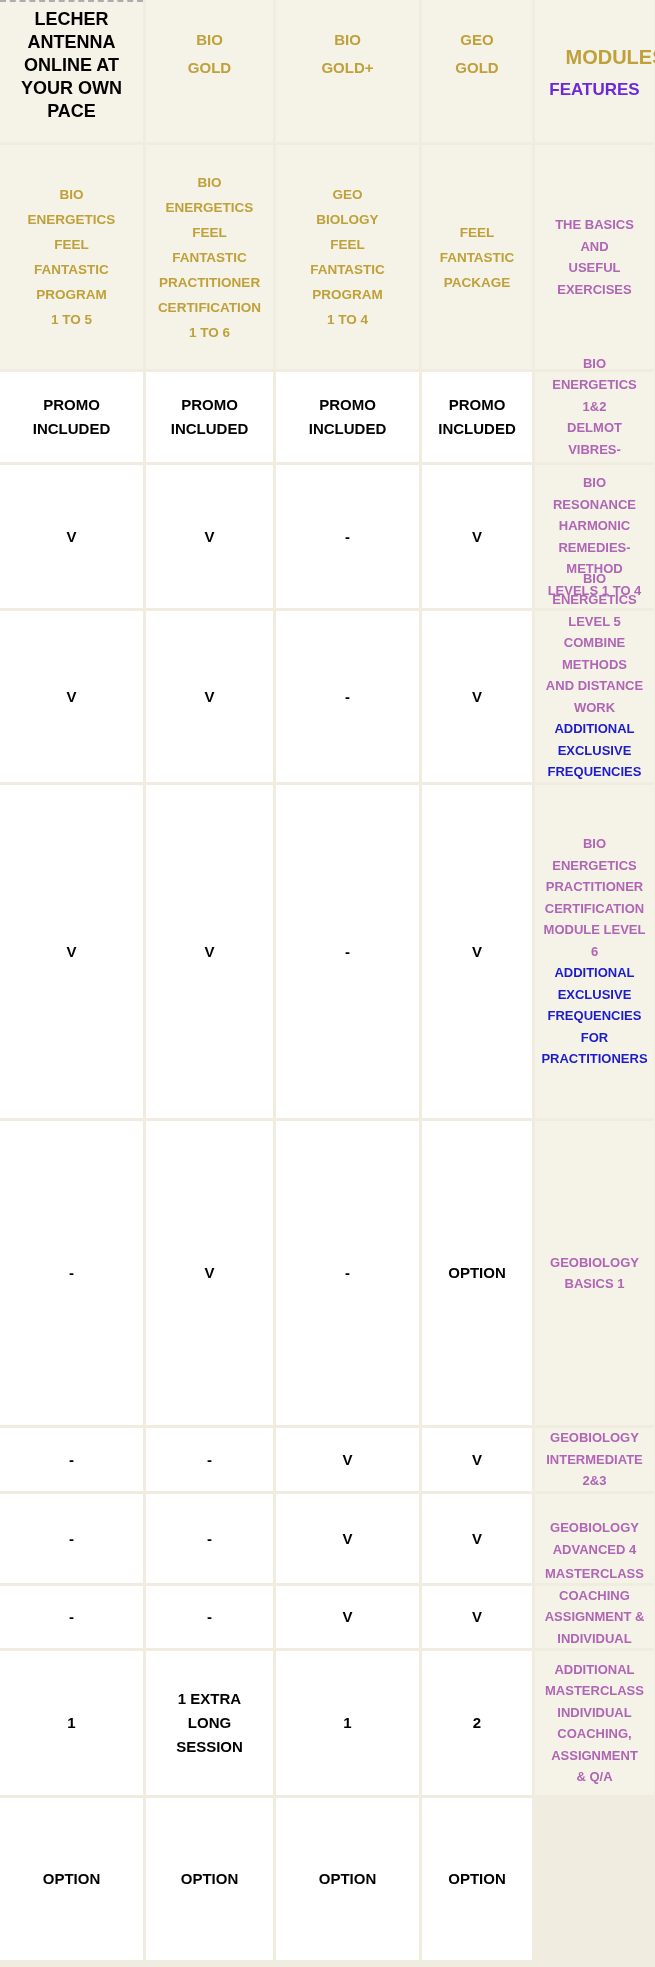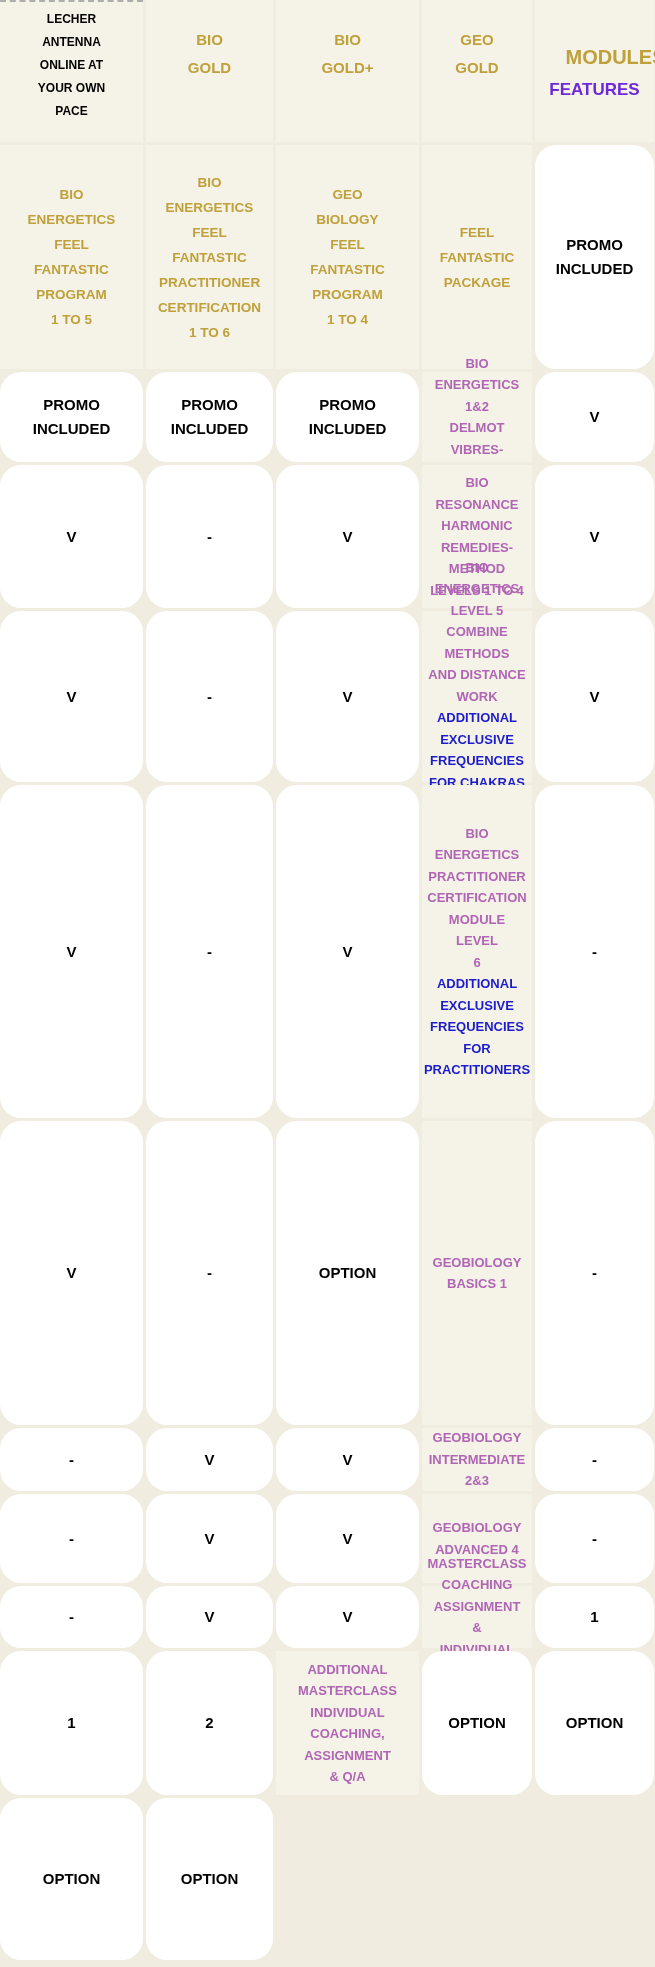--- a/index.html
+++ b/index.html
@@ -19,21 +19,21 @@
   }
   .cell{
     display:flex;flex-direction:column;align-items:center;justify-content:center;
     text-align:center;box-sizing:border-box;
     white-space:pre-line;
   }
   .hdr{background:#f5f3e7;}
   
   .title-cell{
     justify-content:flex-start;padding:6px 4px 0 4px;
-    font-weight:bold;font-size:12px;line-height:23px;color:#000000;
+    font-weight:bold;font-size:18px;line-height:23px;color:#000000;
     border-top:2px dashed #adadad;
   }
   .plan-cell{
     justify-content:flex-start;padding-top:26px;
     font-weight:bold;font-size:15px;line-height:28px;color:#bfa03a;
   }
   
   .modules-cell{
     justify-content:space-between;padding:46px 2px 42px 2px;
   }
@@ -47,21 +47,21 @@
   .label-cell{
     background:#f5f3e7;
     font-weight:bold;font-size:13px;line-height:21.5px;
     padding:4px 6px;
   }
   .purple-text{color:#b165b5;}
   .blue-text{color:#1c1ccc;}
   
   .value-cell{
     background:#ffffff;
-    font-weight:bold;font-size:15px;line-height:24px;color:#000000;border-radius:21px;
+    font-weight:bold;font-size:15px;line-height:24px;color:#000000;
   }
   .value-cell span{display:block;max-width:92px;}
 </style>
 </head>
 <body>
 
 <div class="sheet">
   <div class="grid" id="grid">
 
     <div class="cell hdr title-cell">LECHER
@@ -96,20 +96,23 @@
     <div class="cell hdr desc-cell">GEO
 BIOLOGY
 FEEL
 FANTASTIC
 PROGRAM
 1 TO 4</div>
     <div class="cell hdr desc-cell">FEEL
 FANTASTIC
 PACKAGE</div>
 
+  <div class="cell label-cell"><div class="purple-text">THE BASICS AND
+USEFUL
+EXERCISES</div></div>
       <div class="cell value-cell"><span>PROMO
 INCLUDED</span></div>
       <div class="cell value-cell"><span>PROMO
 INCLUDED</span></div>
       <div class="cell value-cell"><span>PROMO
 INCLUDED</span></div>
       <div class="cell value-cell"><span>PROMO
 INCLUDED</span></div>
       <div class="cell label-cell"><div class="purple-text">BIO
 ENERGETICS 1&amp;2
@@ -177,20 +180,21 @@
       <div class="cell value-cell"><span>-</span></div>
       <div class="cell value-cell"><span>-</span></div>
       <div class="cell value-cell"><span>V</span></div>
       <div class="cell value-cell"><span>V</span></div>
       <div class="cell label-cell"><div class="purple-text">MASTERCLASS
 COACHING
 ASSIGNMENT &amp;
 INDIVIDUAL
 COACHING</div></div>
       <div class="cell value-cell"><span>1</span></div>
+      <div class="cell value-cell"><span>1 EXTRA LONG SESSION</span></div>
       <div class="cell value-cell"><span>1</span></div>
       <div class="cell value-cell"><span>2</span></div>
       <div class="cell label-cell"><div class="purple-text">ADDITIONAL
 MASTERCLASS
 INDIVIDUAL
 COACHING,
 ASSIGNMENT
 &amp; Q/A</div></div>
       <div class="cell value-cell"><span>OPTION</span></div>
       <div class="cell value-cell"><span>OPTION</span></div>

